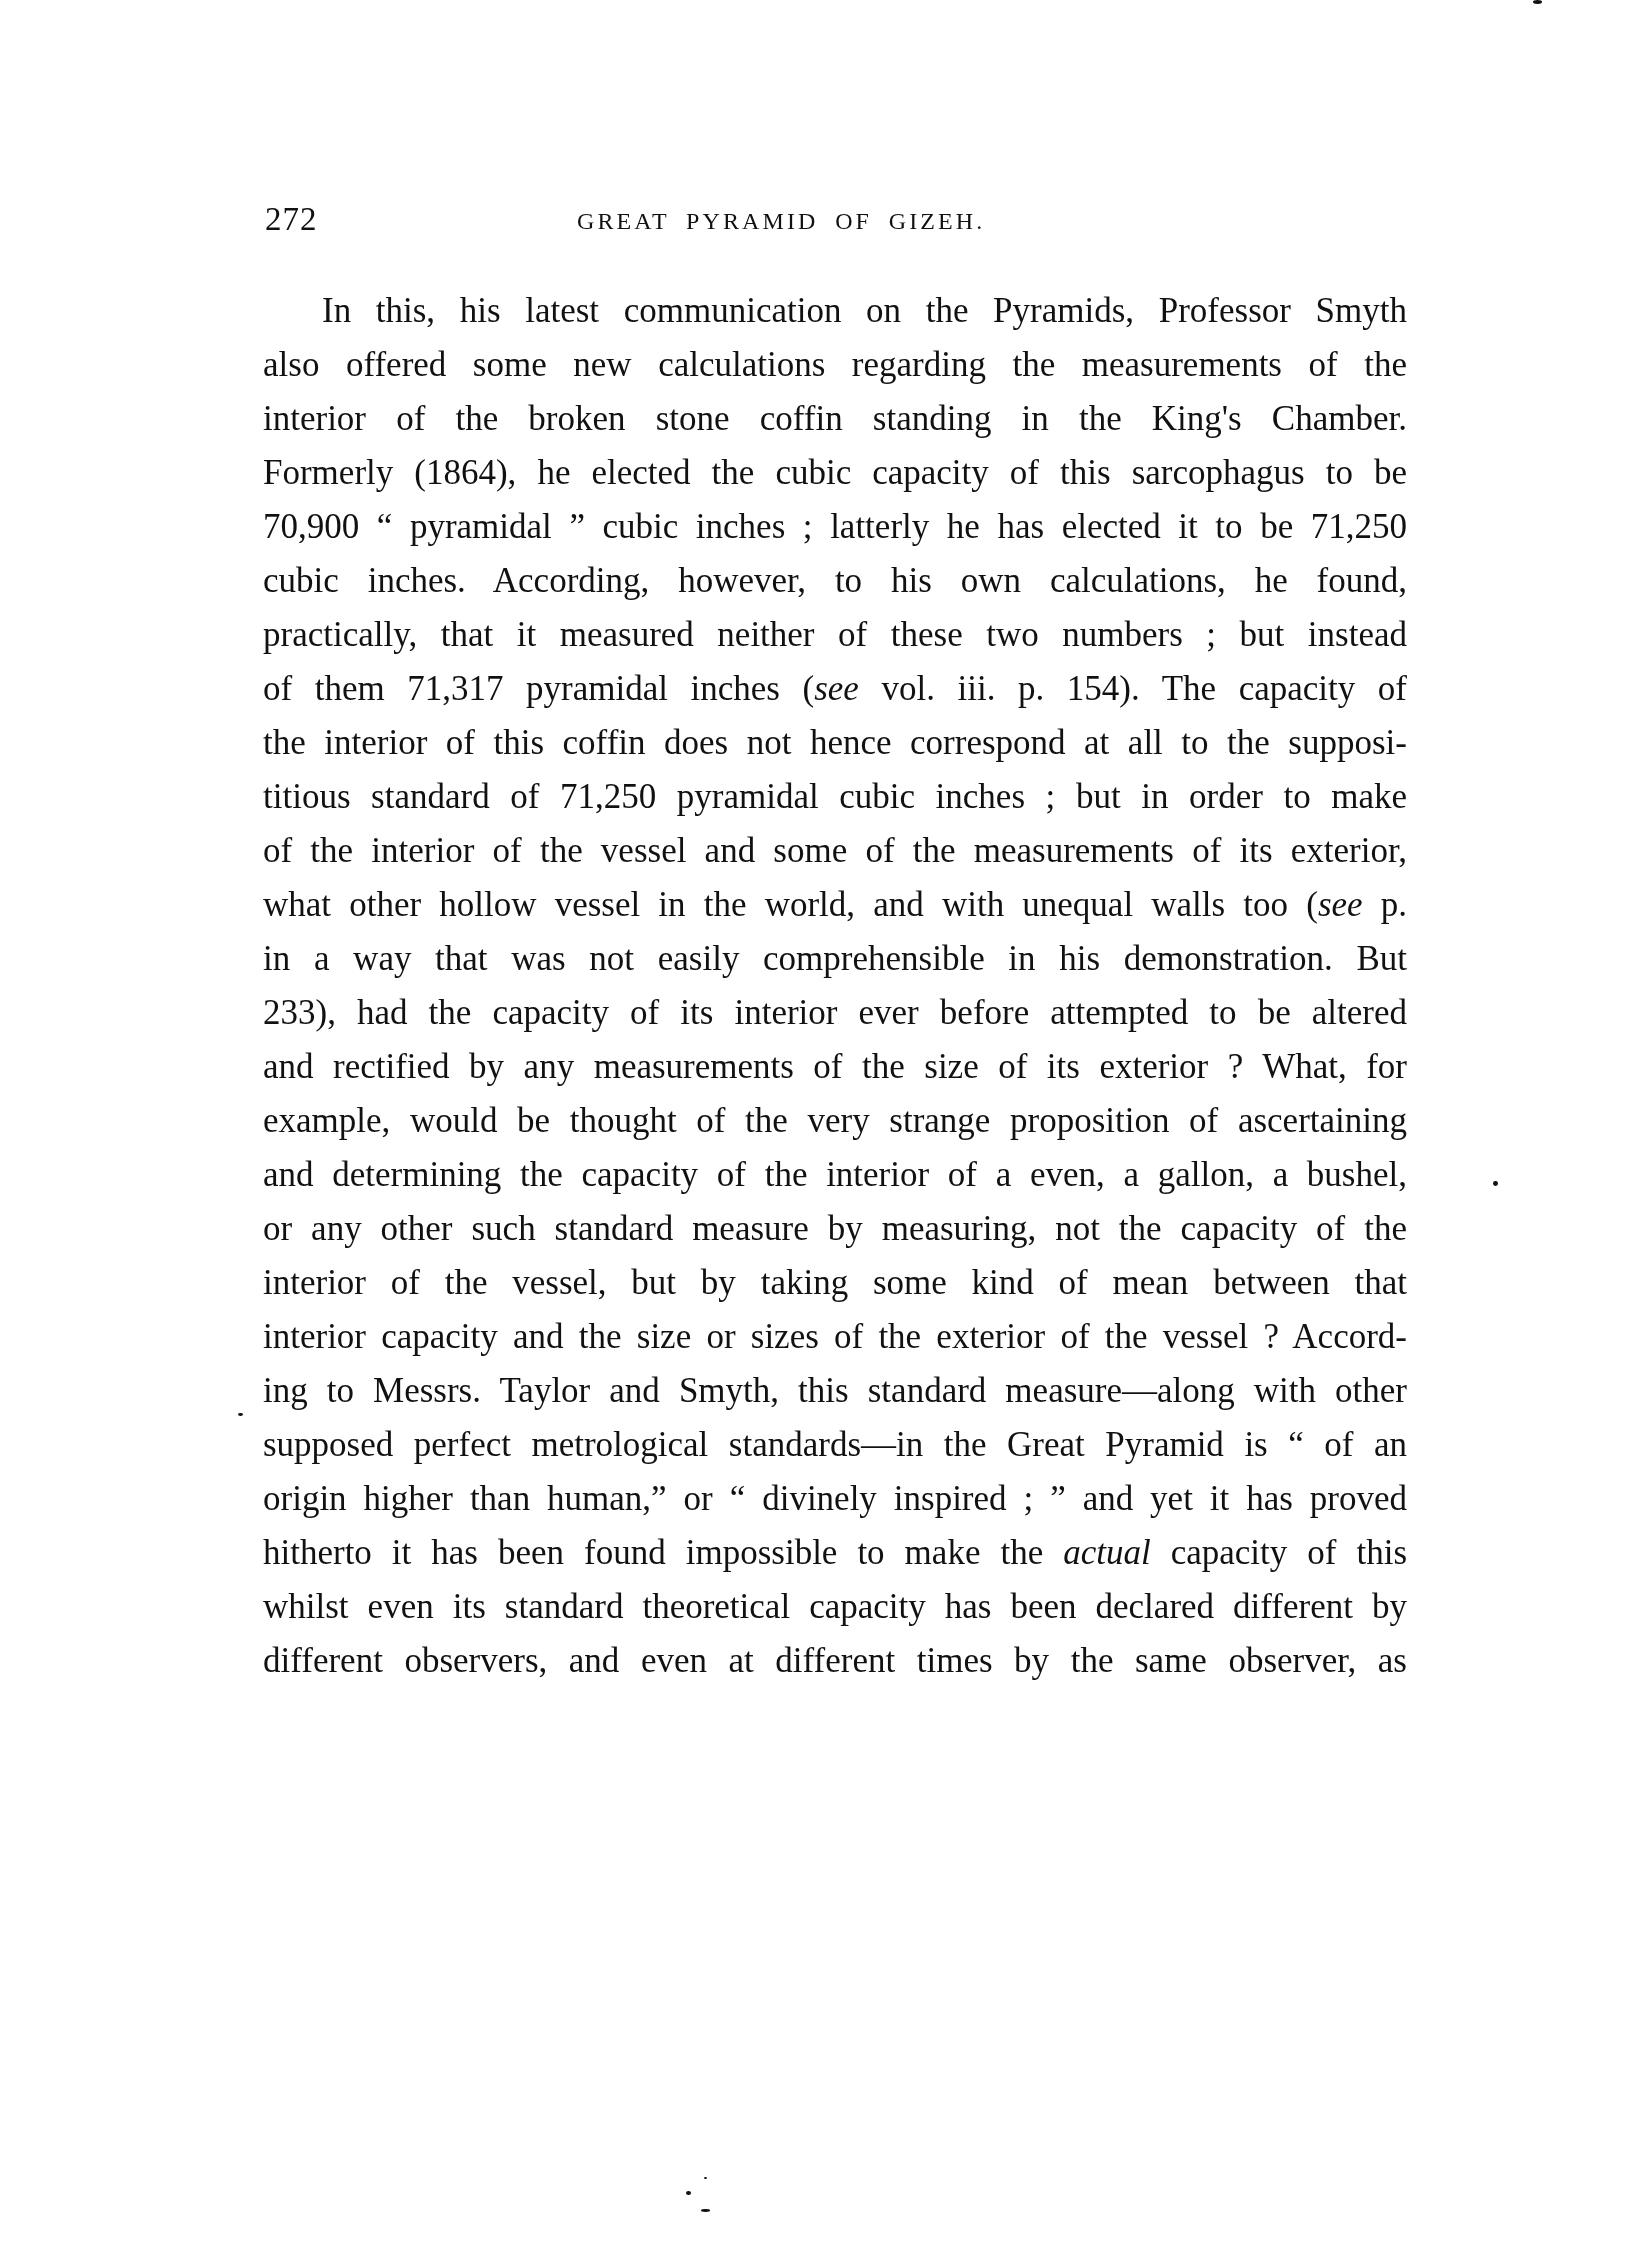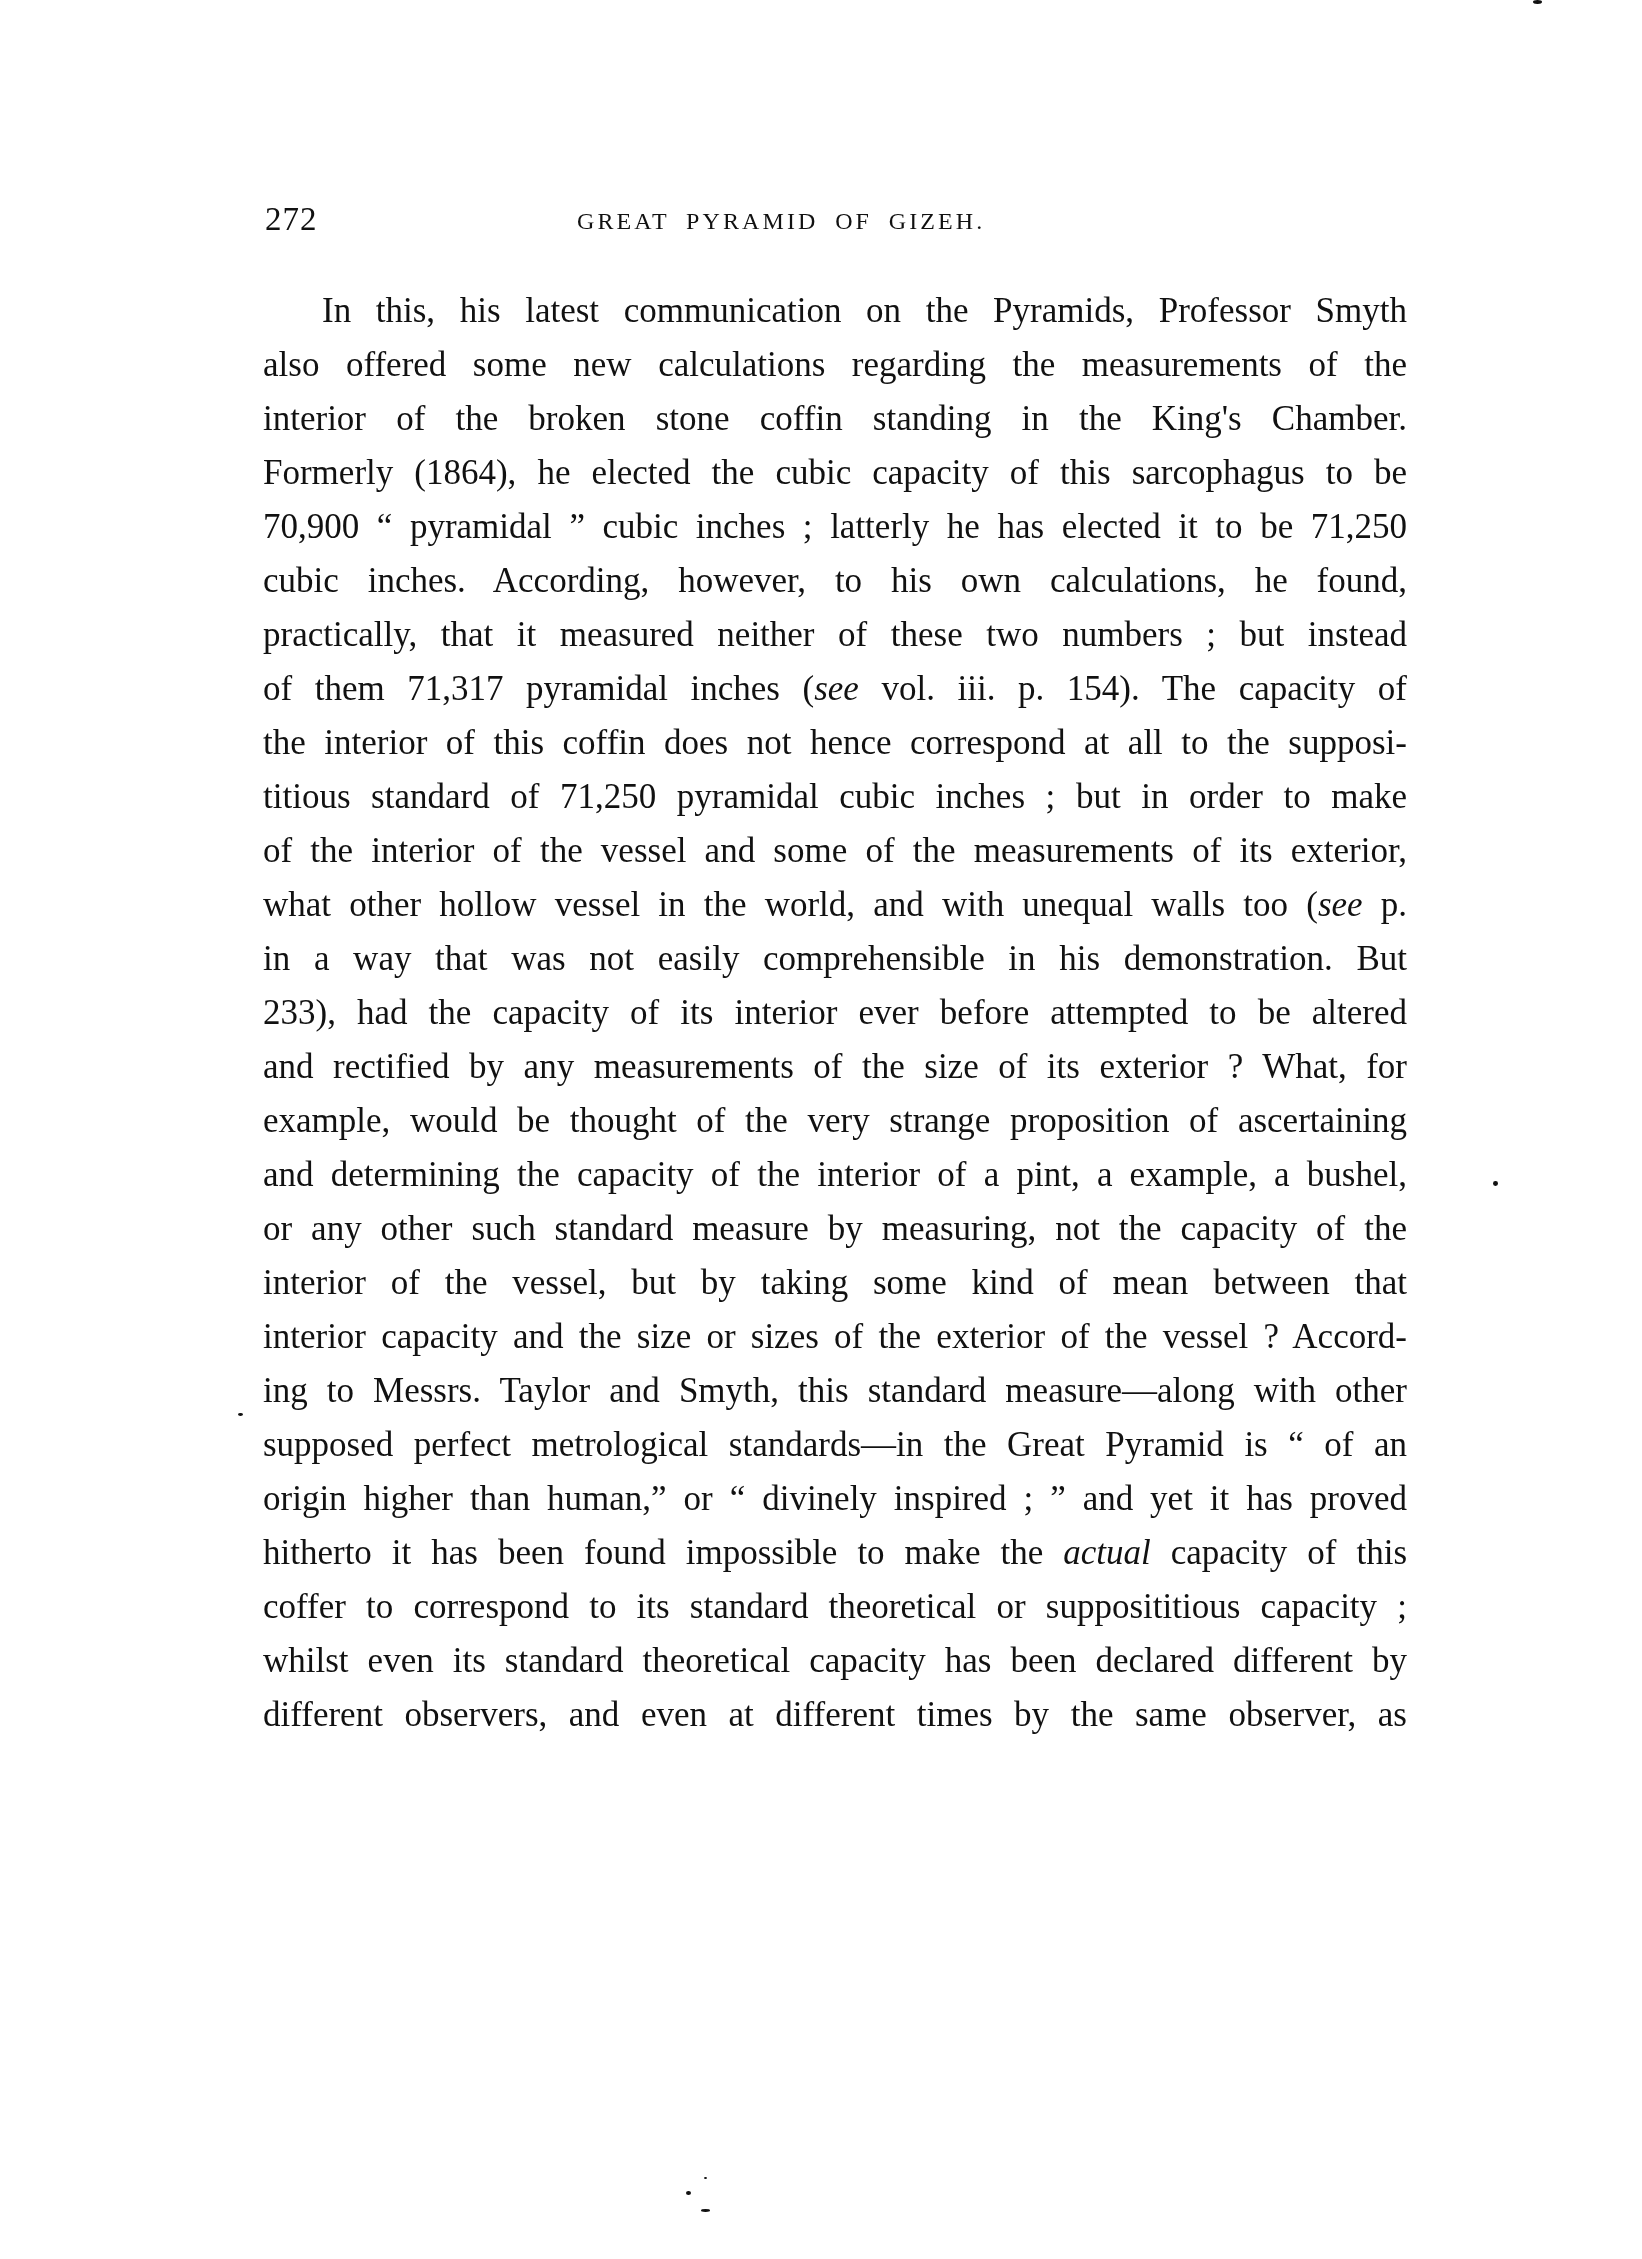--- a/index.html
+++ b/index.html
@@ -99,29 +99,28 @@
       <span class="line">practically, that it measured neither of these two numbers ; but instead</span>
       <span class="line">of them 71,317 pyramidal inches (<i>see</i> vol. iii. p. 154).  The capacity of</span>
       <span class="line">the interior of this coffin does not hence correspond at all to the supposi-</span>
       <span class="line">titious standard of 71,250 pyramidal cubic inches ; but in order to make</span>
       <span class="line">of the interior of the vessel and some of the measurements of its exterior,</span>
       <span class="line">what other hollow vessel in the world, and with unequal walls too (<i>see</i> p.</span>
       <span class="line">in a way that was not easily comprehensible in his demonstration.  But</span>
       <span class="line">233), had the capacity of its interior ever before attempted to be altered</span>
       <span class="line">and rectified by any measurements of the size of its exterior ?  What, for</span>
       <span class="line">example, would be thought of the very strange proposition of ascertaining</span>
-      <span class="line">and determining the capacity of the interior of a pint, a example, a bushel,</span>
+      <span class="line">and determining the capacity of the interior of a even, a gallon, a bushel,</span>
       <span class="line">or any other such standard measure by measuring, not the capacity of the</span>
       <span class="line">interior of the vessel, but by taking some kind of mean between that</span>
       <span class="line">interior capacity and the size or sizes of the exterior of the vessel ?  Accord-</span>
       <span class="line">ing to Messrs. Taylor and Smyth, this standard measure—along with other</span>
       <span class="line">supposed perfect metrological standards—in the Great Pyramid is “ of an</span>
       <span class="line">origin higher than human,” or “ divinely inspired ; ” and yet it has proved</span>
       <span class="line">hitherto it has been found impossible to make the <i>actual</i> capacity of this</span>
-      <span class="line">coffer to correspond to its standard theoretical or supposititious capacity ;</span>
       <span class="line">whilst even its standard theoretical capacity has been declared different by</span>
       <span class="line">different observers, and even at different times by the same observer, as</span>
     </div>
   </div>
 
   <span class="speck" style="left:1533px;top:0px;width:8.6px;height:3.8px;"></span>
   <span class="speck" style="left:1493px;top:1181px;width:4.8px;height:4.8px;"></span>
   <span class="speck" style="left:238px;top:1413px;width:4.8px;height:2.9px;"></span>
   <span class="speck" style="left:686px;top:2191px;width:4.8px;height:3.8px;"></span>
   <span class="speck" style="left:701px;top:2209px;width:8.6px;height:2.9px;"></span>

